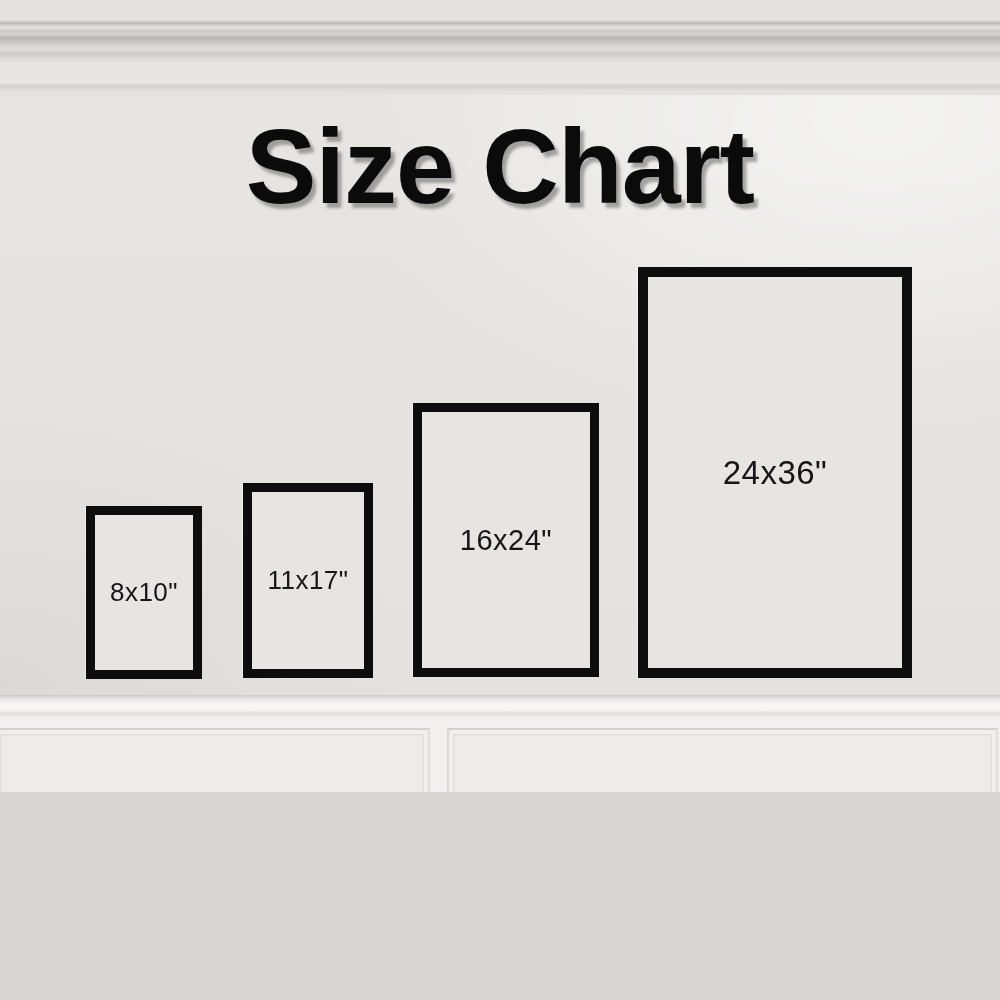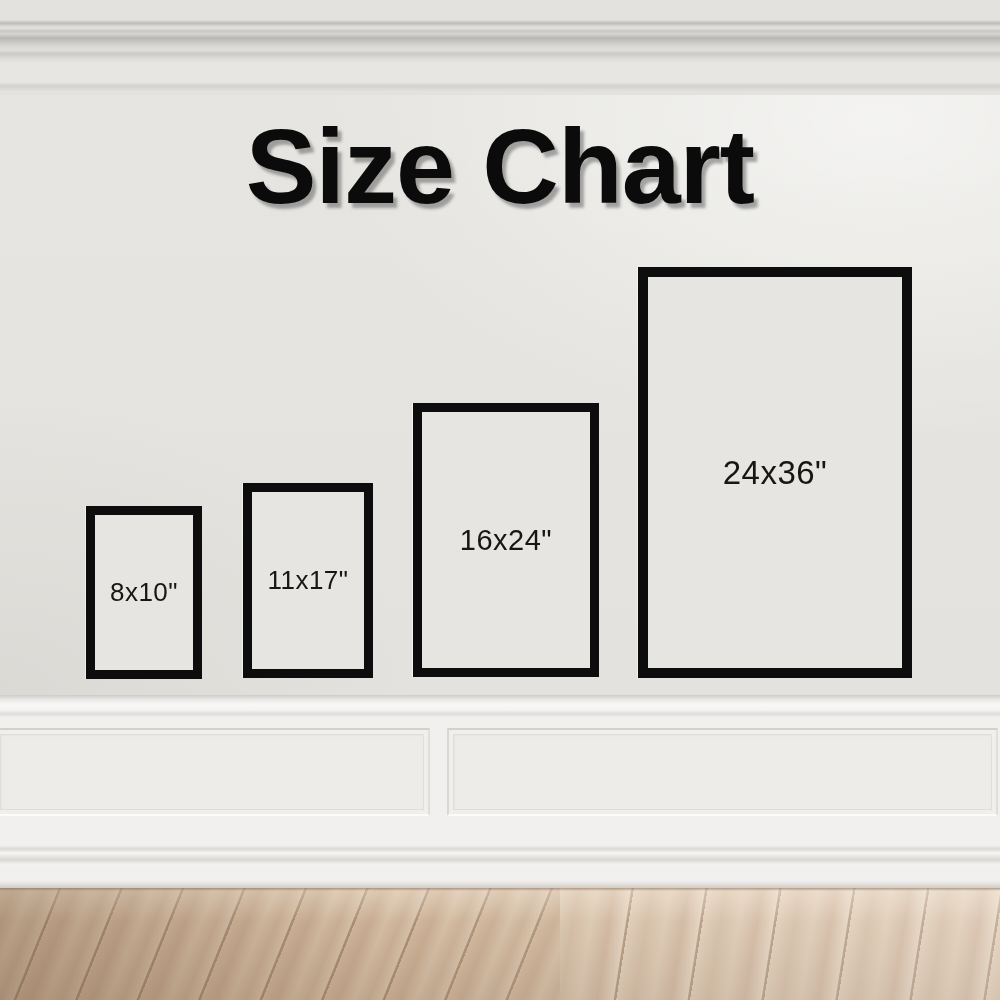--- a/index.html
+++ b/index.html
@@ -1,17 +1,17 @@
 <!DOCTYPE html>
 <html><head>
 <meta charset="utf-8">
 <style>
   html,body{margin:0;padding:0;background:#d8d7d3;}
   .stage{
-    position:relative;width:1000px;height:1000px;overflow:hidden;
+    position:relative;width:1000px;height:792px;overflow:hidden;
     font-family:"Liberation Sans",sans-serif;
     background:#f0abfc;
   }
   
   .crown{
     position:absolute;left:0;top:0;width:100%;height:95px;
     background:linear-gradient(180deg,
       #e3e2de 0px,#e3e2de 20px,
       #bdbcb8 23px,#d8d7d3 26px,
       #e4e3df 28px,#c9c8c4 31px,

